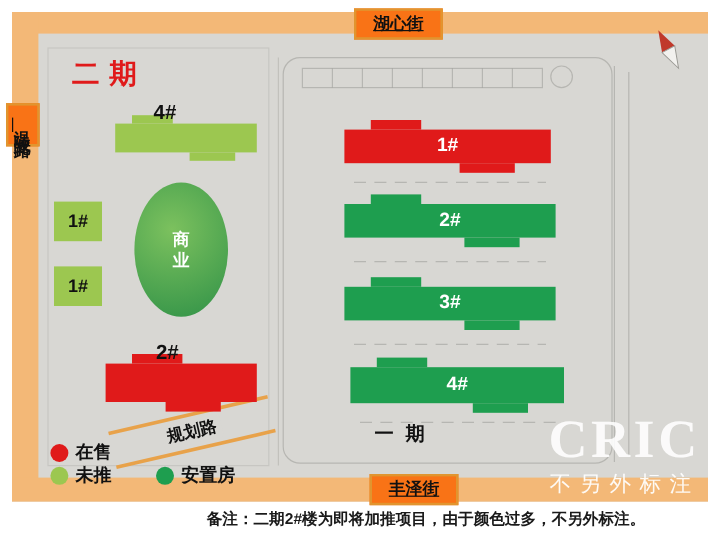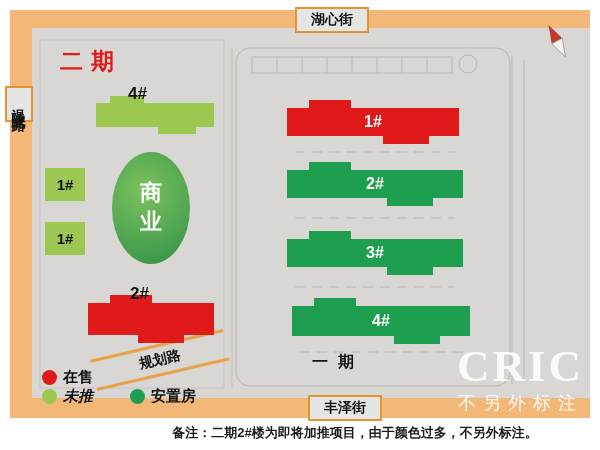--- a/index.html
+++ b/index.html
@@ -11,22 +11,22 @@
   
   .road{position:absolute;background:#f3b877;z-index:3;}
   .road-top{left:10px;top:10px;width:580px;height:18px;}
   .road-left{left:10px;top:10px;width:22px;height:390px;}
   .road-bottom{left:10px;top:398px;width:580px;height:20px;}
   .road-diagonal{position:absolute;left:92px;top:344px;width:136px;height:26px;z-index:3;
       transform:rotate(-13deg);border-top:3px solid #e8a24a;border-bottom:3px solid #e8a24a;
       display:flex;align-items:center;justify-content:center;}
   .road-diagonal span{font-size:14px;font-weight:bold;color:#111;background:rgba(216,215,211,.7);padding:0 4px;}
   
-  .street{position:absolute;background:#e5e5e5;border:2px solid #e1952f;color:#111;
-          font-weight:bold;font-size:14px;z-index:5;display:flex;align-items:center;}
+  .street{position:absolute;background:#f97316;border:2px solid #e1952f;color:#111;
+          font-weight:bold;font-size:14px;z-index:5;display:flex;align-items:center;text-decoration:underline;}
   .street-top{left:295px;top:7px;padding:2px 14px;}
   .street-bottom{left:308px;top:395px;padding:2px 14px;}
   .street-left{left:5px;top:86px;padding:10px 3px;writing-mode:vertical-rl;letter-spacing:3px;}
   
   .phase2-title{position:absolute;left:60px;top:46px;font-size:23px;font-weight:bold;color:#e01a1a;
                 letter-spacing:8px;z-index:5;text-align:right;}
   .phase1-title{position:absolute;left:312px;top:352px;font-size:16px;font-weight:bold;color:#111;
                 letter-spacing:10px;z-index:5;}
   
   .slab{position:absolute;z-index:4;display:flex;align-items:center;justify-content:center;
@@ -45,30 +45,30 @@
   .p2b4::before{left:14px;width:34px;height:7px;top:-7px;}
   .p2b4::after{right:18px;width:38px;height:7px;bottom:-7px;}
   .p2b2{left:88px;top:303px;width:126px;height:32px;}
   .sq{position:absolute;width:40px;height:33px;z-index:4;display:flex;align-items:center;justify-content:center;
       color:#111;font-weight:bold;font-size:15px;}
   .sq1a{left:45px;top:168px;}
   .sq1b{left:45px;top:222px;}
   .commercial{position:absolute;left:112px;top:152px;width:78px;height:112px;border-radius:50%;z-index:4;
       background:radial-gradient(circle at 40% 35%,#7cc15e,#2f9147);display:flex;align-items:center;justify-content:center;}
   .commercial span{width:1.3em;word-break:break-all;text-align:center;color:#fff;font-weight:bold;
-      font-size:22px;line-height:1.3;}
+      font-size:14px;line-height:1.3;}
   .blk-label{position:absolute;font-weight:bold;font-size:17px;color:#111;z-index:5;}
   .lbl-p2b4{left:128px;top:84px;}
   .lbl-p2b2{left:130px;top:284px;}
   
   .legend-item{position:absolute;z-index:6;display:flex;align-items:center;gap:6px;}
   .legend-dot{width:15px;height:15px;border-radius:50%;}
   .legend-label{font-size:15px;font-weight:bold;color:#111;}
   .leg1{left:42px;top:368px;}
-  .leg2{left:42px;top:387px;font-style:italic;}
+  .leg2{left:42px;top:387px;}
   .leg3{left:130px;top:387px;}
   
   .compass{position:absolute;left:536px;top:20px;z-index:5;}
   
   .wm{position:absolute;right:16px;top:344px;z-index:7;text-align:center;}
   .wm-brand{font-family:"Liberation Serif","DejaVu Serif",serif;font-weight:bold;font-size:45px;
             color:rgba(255,255,255,.88);letter-spacing:3px;line-height:1;}
   .wm-sub{font-size:18px;color:rgba(255,255,255,.92);letter-spacing:7px;margin-top:2px;}
   
   .note{position:absolute;left:10px;top:424px;width:580px;z-index:5;text-align:center;

